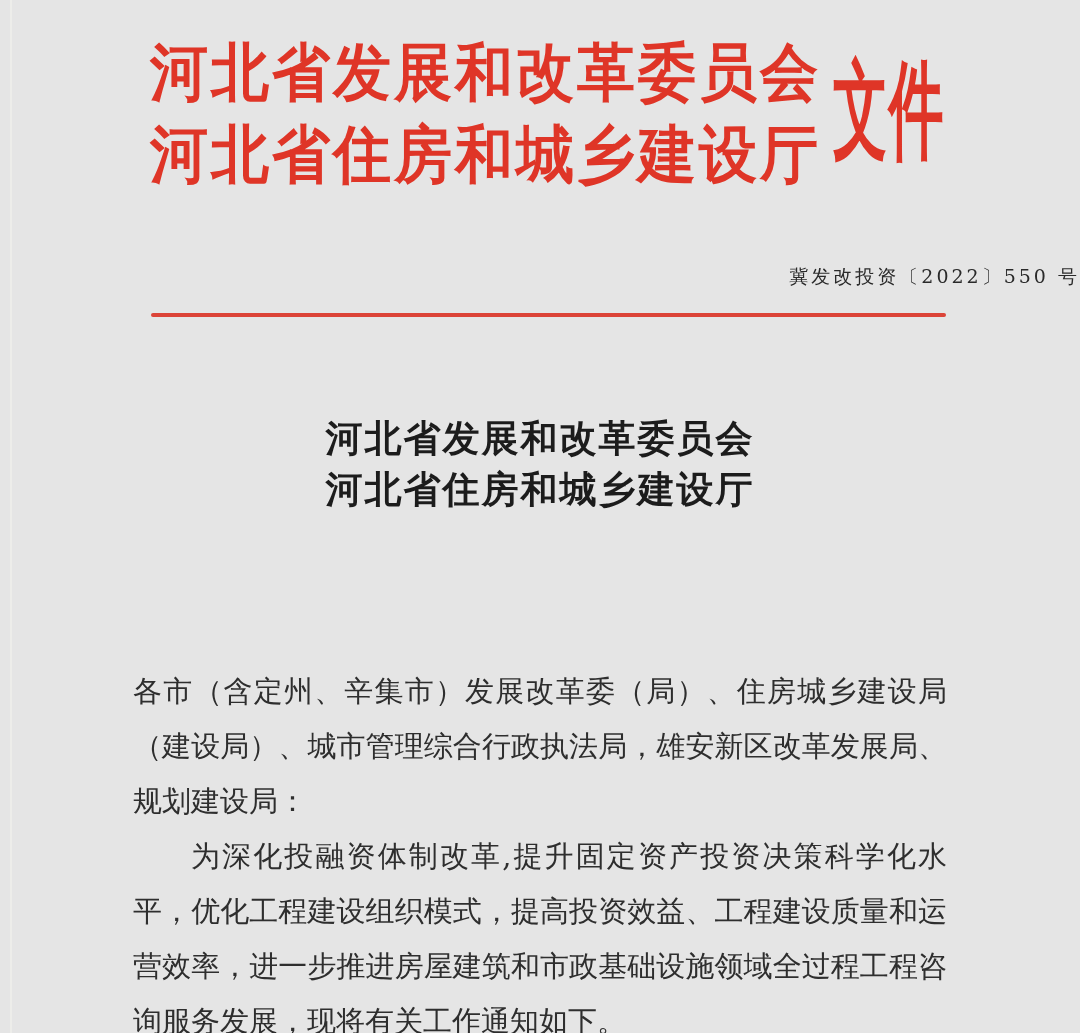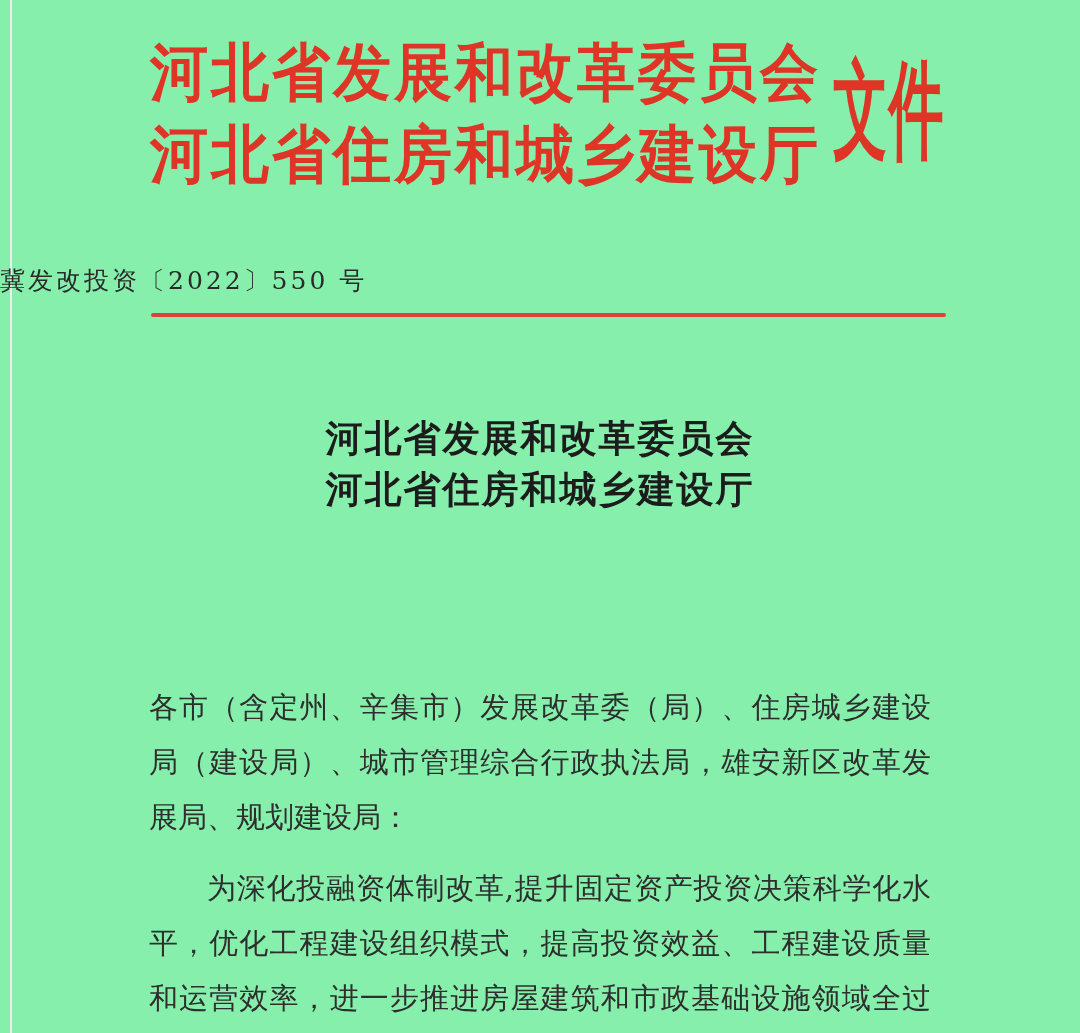--- a/index.html
+++ b/index.html
@@ -4,21 +4,21 @@
 <style>
   html, body {
     margin: 0;
     padding: 0;
     background: #ffffff;
   }
   .page {
     position: relative;
     width: 1080px;
     height: 1033px;
-    background: #86efac;
+    background: #e5e5e5;
     overflow: hidden;
     font-family: "DejaVu Serif", "Liberation Serif", serif;
     color: #222222;
   }
   
   .scan-line {
     position: absolute;
     left: 10px;
     top: 0;
     width: 2px;
@@ -59,22 +59,22 @@
     white-space: nowrap;
     transform: scaleX(0.62) scaleY(1.22);
     transform-origin: left top;
   }
   
   .doc-number {
     position: absolute;
     left: 0;
     top: 264px;
     width: 1080px;
-    text-align: left;
-    font-size: 25px;
+    text-align: right;
+    font-size: 19px;
     letter-spacing: 3px;
     color: #2a2a2a;
   }
   
   .red-rule {
     position: absolute;
     left: 151px;
     top: 313px;
     width: 795px;
     height: 4px;
@@ -101,21 +101,21 @@
     position: absolute;
     left: 133px;
     top: 664px;
     width: 814px;
     font-size: 29px;
     line-height: 55px;
     text-align: justify;
     color: #2e2e2e;
   }
   .body-text p {
-    margin: 16px;
+    margin: 0;
     padding: 0;
   }
   .para-indent {
     text-indent: 2em;
   }
 </style>
 </head>
 <body>
 
 <div class="page">

